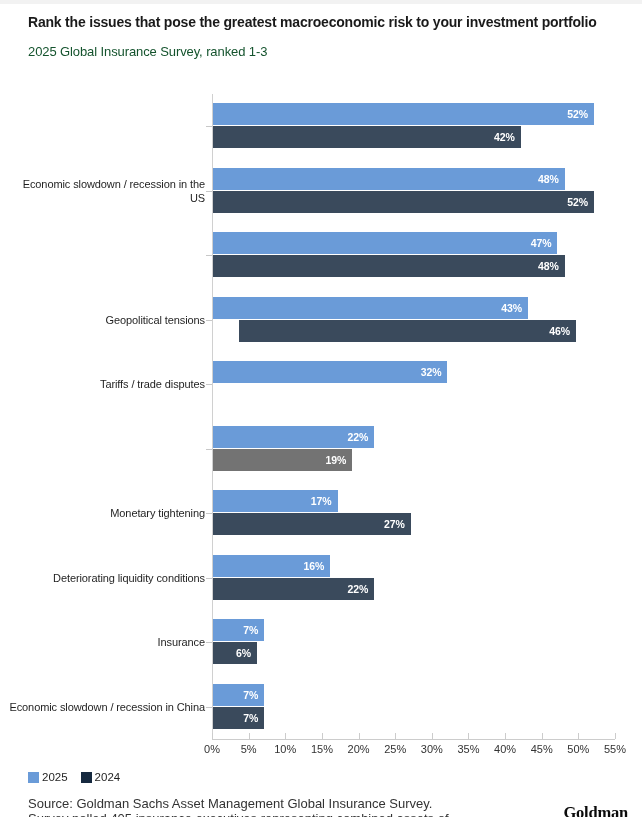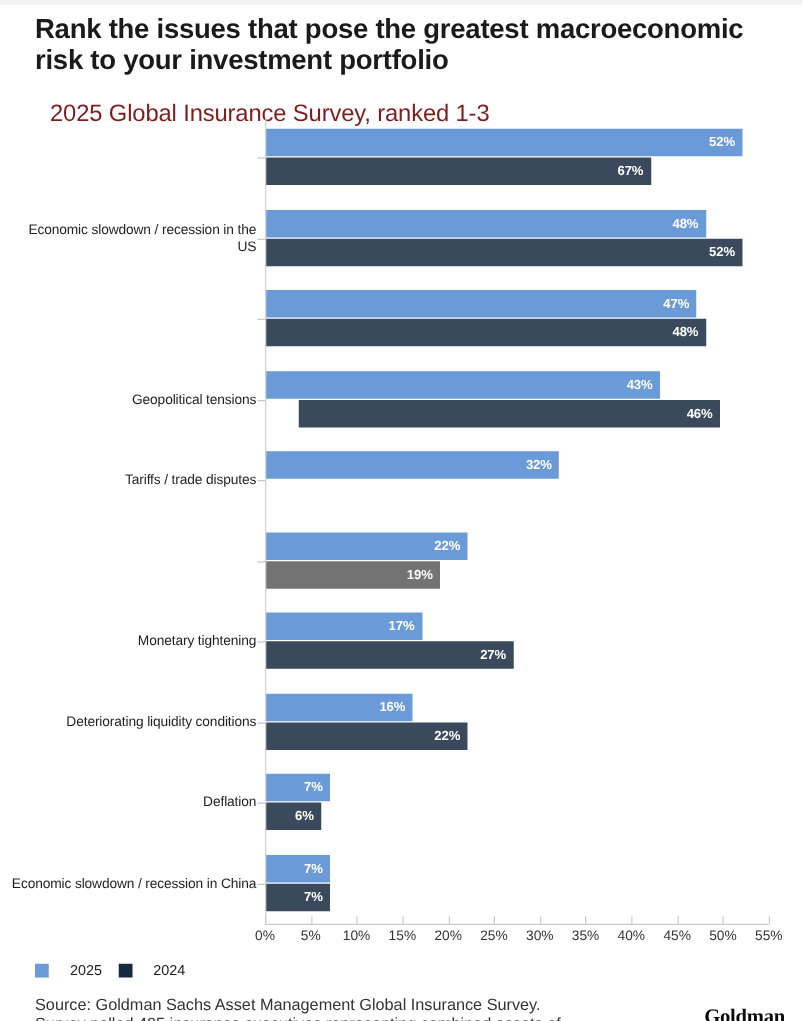--- a/index.html
+++ b/index.html
@@ -22,33 +22,33 @@
     height: 4px;
     background: #f2f2f2;
   }
   .header {
     position: absolute;
     top: 4px;
     left: 28px;
     width: 596px;
   }
   .chart-title {
-    font-size: 22px;
+    font-size: 14px;
     font-weight: bold;
     line-height: 25px;
     letter-spacing: -0.2px;
     color: #1a1a1a;
     margin: 0;
     padding-top: 6px;
   }
   .chart-subtitle {
-    font-size: 19px;
+    font-size: 13px;
     font-weight: normal;
-    color: #7f1d1d;
-    margin: 12px;
+    color: #14532d;
+    margin: 0;
     padding-top: 9px;
     letter-spacing: -0.1px;
   }
 
   
   .plot {
     position: absolute;
     top: 94px;
     left: 0;
     width: 642px;
@@ -164,21 +164,22 @@
   .legend {
     position: absolute;
     top: 771px;
     left: 28px;
     display: flex;
     align-items: center;
     gap: 13px;
   }
   .legend-item {
     display: flex;
-    gap: 17px;
+    align-items: center;
+    gap: 3px;
   }
   .legend-swatch {
     width: 11px;
     height: 11px;
     display: inline-block;
   }
   .legend-label {
     font-size: 11.5px;
     color: #1f1f1f;
   }
@@ -220,21 +221,21 @@
 <div class="plot">
   <div class="axis-line"></div>
   <div class="rows" id="rows">
       <div class="grp">
         <div class="tick-stub"></div>
         <div class="bars">
           <div class="bar b2025" style="width: 381.018px; background: rgb(106, 155, 216);">
             <span class="val">52%</span>
           </div>
           <div class="bar b2024" style="width: 307.745px; background: rgb(58, 74, 92);">
-            <span class="val">67%</span>
+            <span class="val">42%</span>
           </div>
         </div>
       </div>
       <div class="grp">
         <div class="cat-label">Economic slowdown / recession in the US</div>
         <div class="tick-stub"></div>
         <div class="bars">
           <div class="bar b2025" style="width: 351.709px; background: rgb(106, 155, 216);">
             <span class="val">48%</span>
           </div>
@@ -304,21 +305,21 @@
         <div class="bars">
           <div class="bar b2025" style="width: 117.236px; background: rgb(106, 155, 216);">
             <span class="val">16%</span>
           </div>
           <div class="bar b2024" style="width: 161.2px; background: rgb(58, 74, 92);">
             <span class="val">22%</span>
           </div>
         </div>
       </div>
       <div class="grp">
-        <div class="cat-label">Deflation</div>
+        <div class="cat-label">Insurance</div>
         <div class="tick-stub"></div>
         <div class="bars">
           <div class="bar b2025" style="width: 51.2909px; background: rgb(106, 155, 216);">
             <span class="val">7%</span>
           </div>
           <div class="bar b2024" style="width: 43.9636px; background: rgb(58, 74, 92);">
             <span class="val">6%</span>
           </div>
         </div>
       </div>

